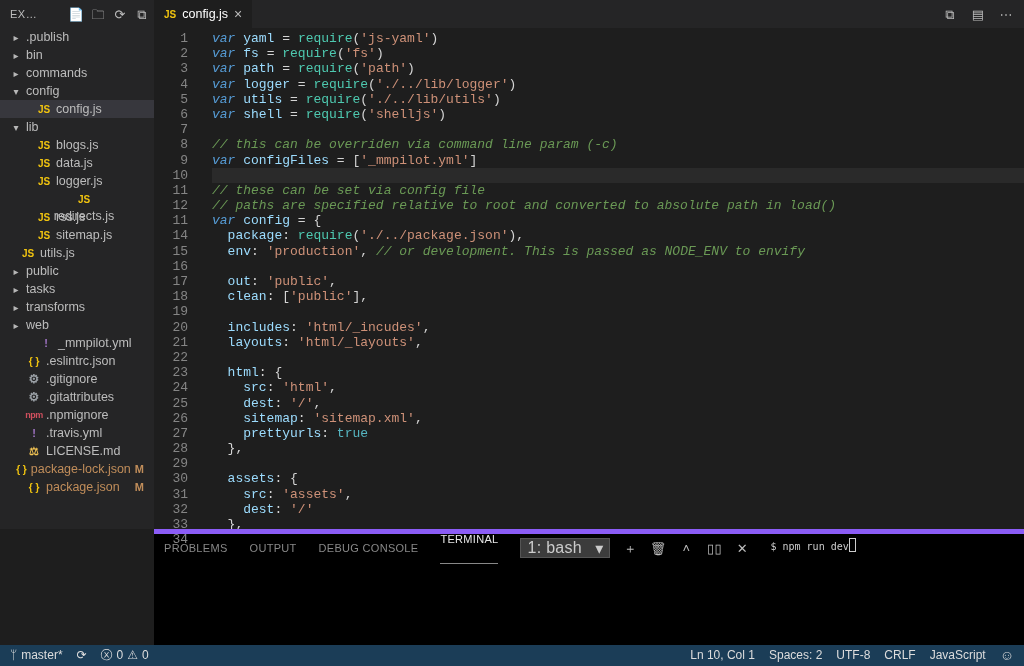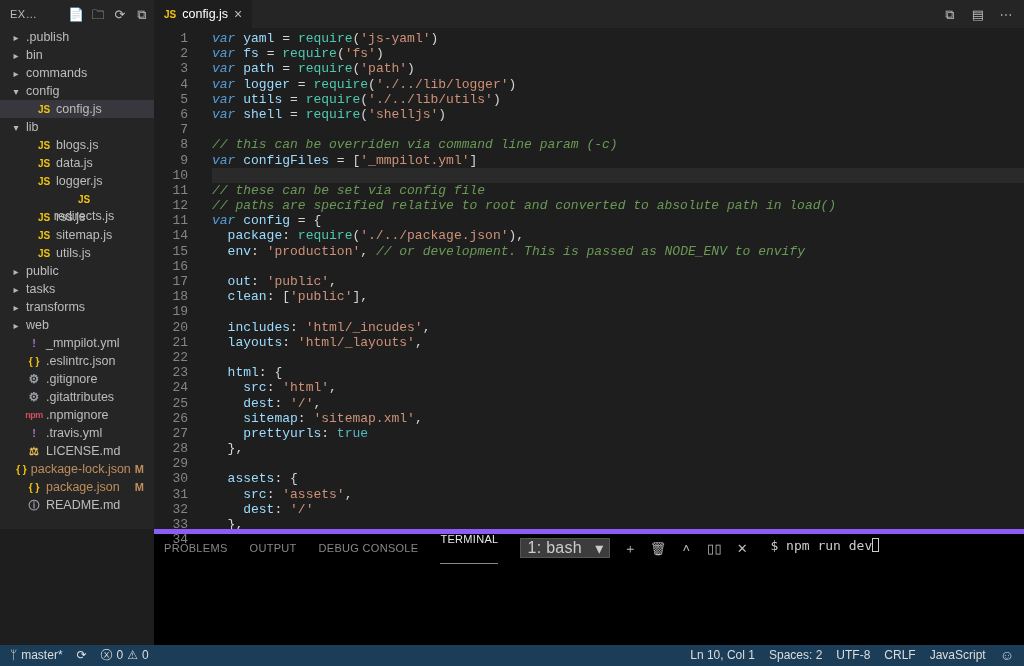--- a/index.html
+++ b/index.html
@@ -108,21 +108,21 @@
   }
   .ptab{ cursor:pointer;}
   .ptab.active{ color:#e6e6e6; border-bottom:1px solid #888; padding-bottom:18px;}
   .panel-actions{ margin-left:auto; display:flex; align-items:center; gap:12px;}
   .term-sel{
     background:#3c3c3c; border:1px solid #555; color:#ccc;
     font-size:16px; height:20px; width:90px; display:flex; align-items:center;
     padding:0 6px; justify-content:space-between;
   }
   .panel-body{
-    flex:1; font-family:Consolas,monospace; font-size:13px;
+    flex:1; font-family:Consolas,monospace; font-size:10px;
     padding: 4px 10px; color:#ccc;
   }
   .cursor-box{ display:inline-block; width:7px; height:14px; border:1px solid #ccc; vertical-align:-2px;}
 
   
   .status{
     height:22px; background:#1b3d57; color:#ddd;
     display:flex; align-items:center; font-size:12px;
     padding:0 10px; gap:14px;
   }
@@ -194,42 +194,42 @@
         <div class="tree-row" style="padding-left: 20px;">
           <span class="chevron"></span>
           <span class="file-ico js-ico"></span>
           <span>rss.js</span>
         </div>
         <div class="tree-row" style="padding-left: 20px;">
           <span class="chevron"></span>
           <span class="file-ico js-ico"></span>
           <span>sitemap.js</span>
         </div>
-        <div class="tree-row" style="padding-left: 20px;">
+        <div class="tree-row" style="padding-left: 4px;">
           <span class="chevron"></span>
           <span class="file-ico js-ico"></span>
           <span>utils.js</span>
         </div>
         <div class="tree-row" style="padding-left: 10px;">
           <span class="chevron">▸</span>
           <span>public</span>
         </div>
         <div class="tree-row" style="padding-left: 10px;">
           <span class="chevron">▸</span>
           <span>tasks</span>
         </div>
         <div class="tree-row" style="padding-left: 10px;">
           <span class="chevron">▸</span>
           <span>transforms</span>
         </div>
         <div class="tree-row" style="padding-left: 10px;">
           <span class="chevron">▸</span>
           <span>web</span>
         </div>
-        <div class="tree-row" style="padding-left: 10px;">
+        <div class="tree-row" style="padding-left: 22px;">
           <span class="chevron"></span>
           <span class="file-ico yml-ico"></span>
           <span>_mmpilot.yml</span>
         </div>
         <div class="tree-row" style="padding-left: 10px;">
           <span class="chevron"></span>
           <span class="file-ico json-ico"></span>
           <span>.eslintrc.json</span>
         </div>
         <div class="tree-row" style="padding-left: 10px;">
@@ -261,25 +261,20 @@
           <span class="chevron"></span>
           <span class="file-ico json-ico"></span>
           <span style="color: rgb(192, 141, 90);">package-lock.json</span>
           <span class="m-badge">M</span>
         </div>
         <div class="tree-row" style="padding-left: 10px;">
           <span class="chevron"></span>
           <span class="file-ico json-ico"></span>
           <span style="color: rgb(192, 141, 90);">package.json</span>
           <span class="m-badge">M</span>
-        </div>
-        <div class="tree-row" style="padding-left: 10px;">
-          <span class="chevron"></span>
-          <span class="file-ico rd-ico"></span>
-          <span>README.md</span>
         </div>
       </div>
   </div>
 
   <div class="editor">
     <div class="tabbar">
       <div class="tab">
         <span class="js-i"></span>
         <span>config.js</span>
         <span class="close">×</span>

